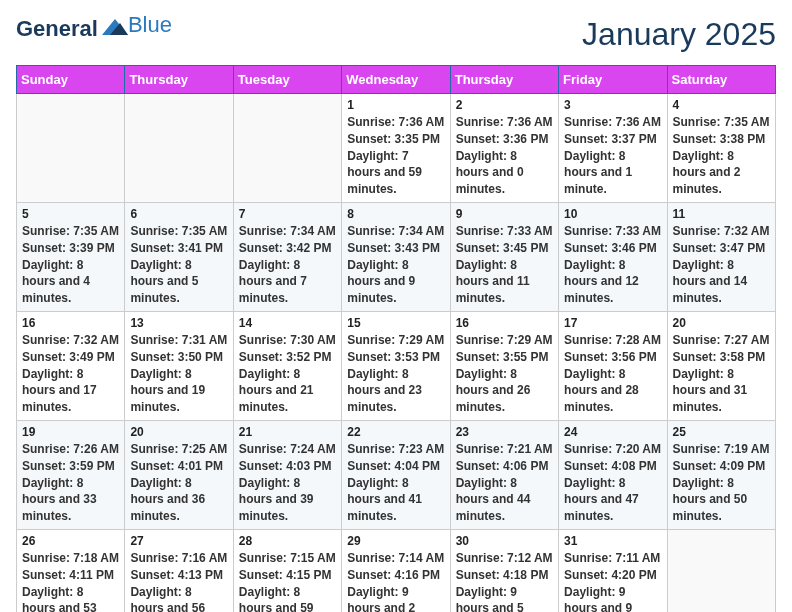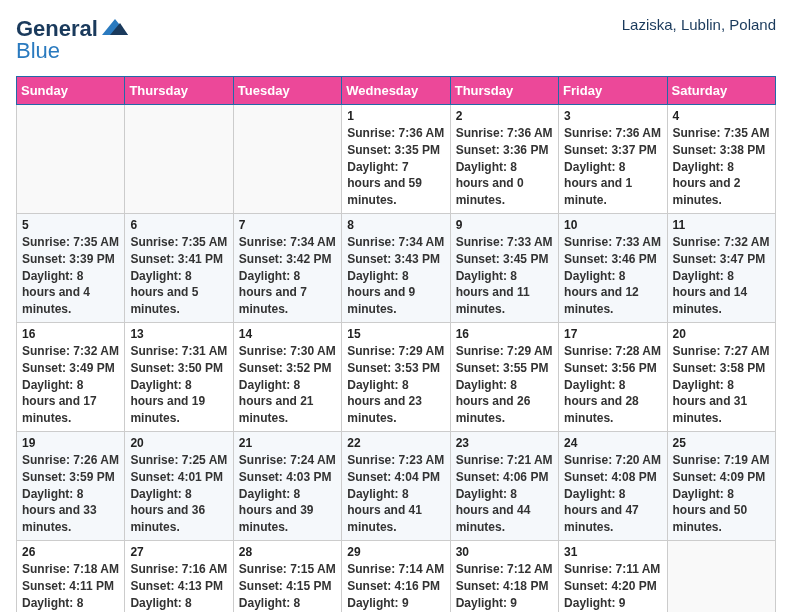--- a/index.html
+++ b/index.html
@@ -11,21 +11,20 @@
       padding: 16px;
     }
     .header {
       display: flex;
       align-items: flex-start;
       justify-content: space-between;
       margin-bottom: 12px;
     }
     .logo {
       display: flex;
-      flex-direction: column;
       align-items: flex-start;
     }
     .logo-row {
       display: flex;
       align-items: center;
       gap: 2px;
     }
     .title-block {
       text-align: right;
     }
@@ -37,21 +36,21 @@
     .subtitle {
       font-size: 15px;
       color: #1a3a5c;
     }
     .calendar {
       width: 100%;
       border-collapse: collapse;
       border: 1px solid #ccc;
     }
     .calendar th {
-      background: #ec4899;
+      background: #d946ef;
       color: #fff;
       font-size: 13px;
       padding: 6px 4px;
       text-align: left;
       border: 1px solid #2269a8;
       font-weight: bold;
     }
     .calendar td {
       vertical-align: top;
       border: 1px solid #ccc;
@@ -90,21 +89,21 @@
     <div class="logo-row">
       <span style="font-size:22px;font-weight:bold;color:#1a3a5c;">General</span>
       <svg width="26" height="20" viewBox="0 0 26 20" style="margin-left:2px;margin-top:-4px;">
         <polygon points="0,18 13,2 26,18" fill="#2a7abf"></polygon>
         <polygon points="8,18 18,6 26,18" fill="#1a3a5c"></polygon>
       </svg>
     </div>
     <span style="font-size:22px;font-weight:normal;color:#2a7abf;margin-top:-4px;">Blue</span>
   </div>
   <div class="title-block">
-    <div class="subtitle">Laziska, Lublin, Poland</div>
+    <div class="month-title">January 2025</div>
   </div>
 </div>
 
 <table class="calendar">
   <thead>
     <tr>
       <th>Sunday</th>
       <th>Thursday</th>
       <th>Tuesday</th>
       <th>Wednesday</th>

